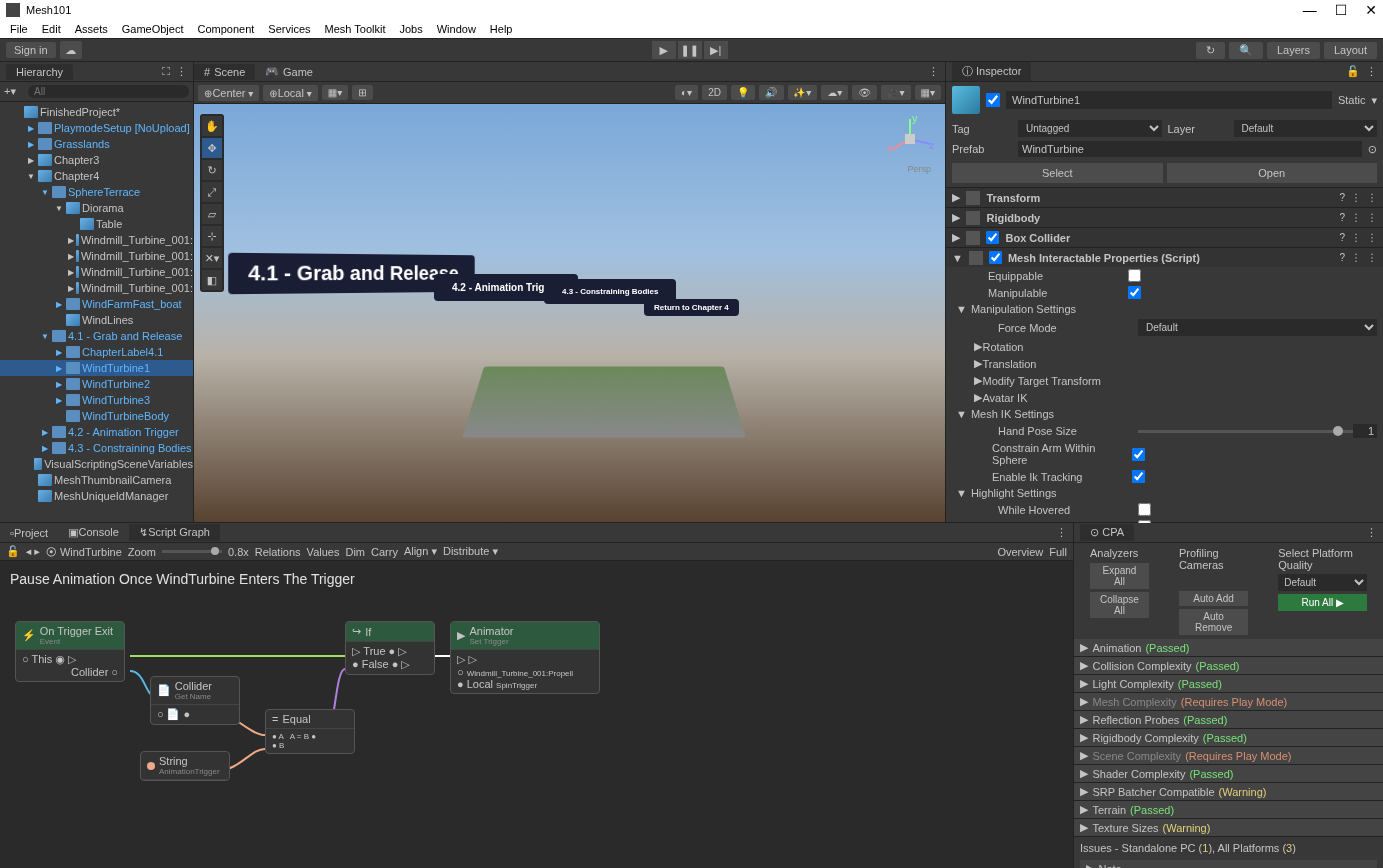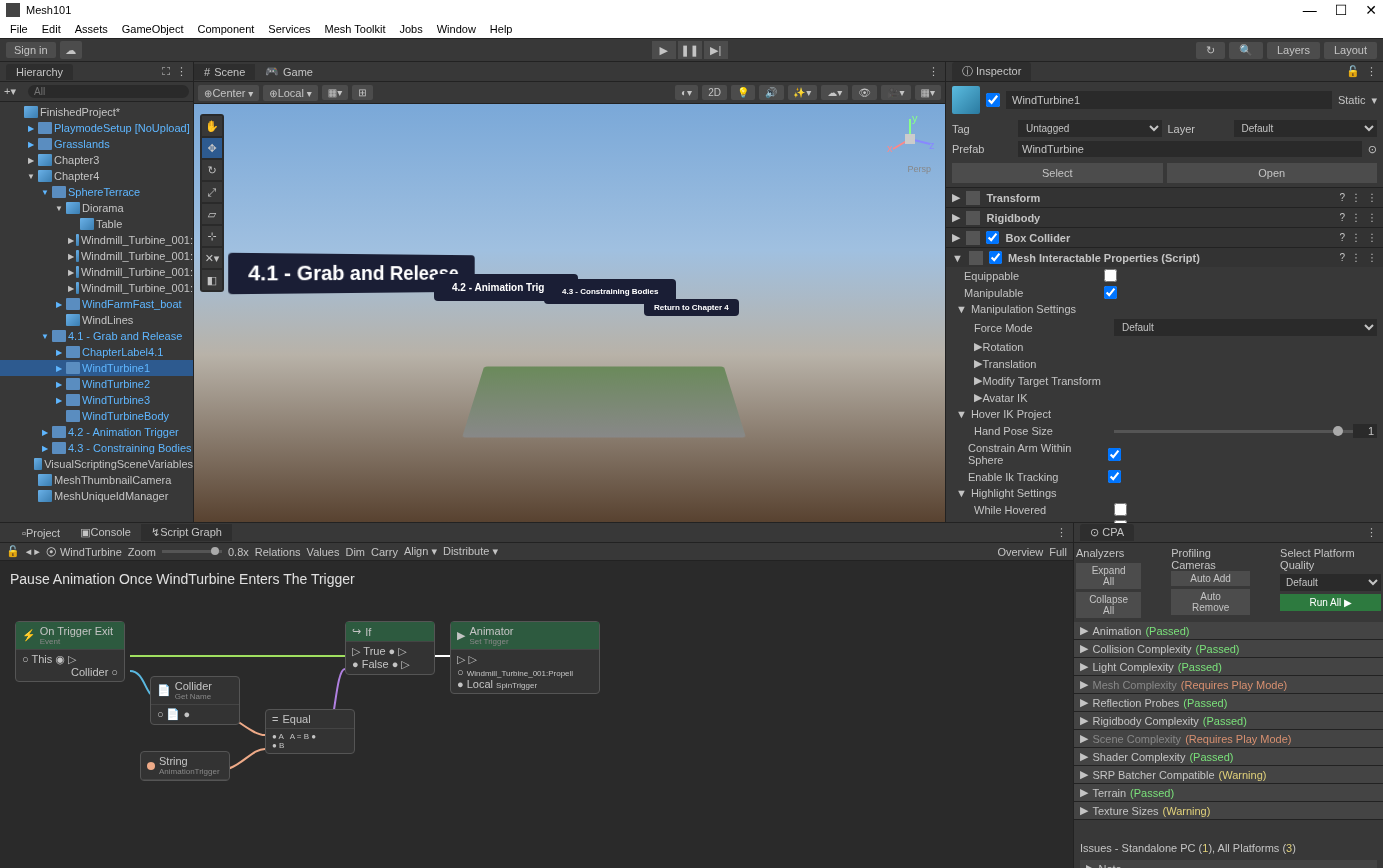--- a/index.html
+++ b/index.html
@@ -55,46 +55,46 @@
 .insp-label { width: 60px; }
 .insp-drop { flex: 1; background: #2a2a2a; border: none; padding: 2px 4px; color: #c4c4c4; font-size: 10px; }
 .insp-btn-row { display: flex; gap: 4px; padding: 4px 6px; }
 .insp-btn { flex: 1; background: #4c4c4c; border: none; padding: 4px; color: #c4c4c4; cursor: pointer; }
 .component-header { background: #333; height: 20px; display: flex; align-items: center; padding: 0 6px; gap: 6px; border-top: 1px solid #222; }
 .comp-icon { width: 14px; height: 14px; background: #555; }
 .comp-title { flex: 1; font-weight: bold; font-size: 11px; }
 .comp-btns { display: flex; gap: 6px; }
 .comp-btns span { font-size: 10px; cursor: pointer; }
 .insp-prop { display: flex; align-items: center; padding: 2px 6px 2px 18px; font-size: 10px; }
-.insp-prop-label { flex: 0 0 140px; }
+.insp-prop-label { flex: 0 0 140px; margin-left: 24px; }
 .insp-section { padding: 2px 6px 2px 10px; font-size: 10px; display: flex; align-items: center; gap: 4px; }
 .mesh-panel { background: #2b2a45; flex: 1; display: flex; flex-direction: column; padding: 4px; }
 .mesh-title { font-size: 28px; text-align: center; margin: 8px 0; font-style: italic; color: #fff; }
 .mesh-btn { width: 100%; background: #525078; border: none; padding: 6px; color: #fff; margin-top: 6px; cursor: pointer; }
 .mesh-tab-row { display: flex; margin-top: 6px; }
 .mesh-tab-btn { flex: 1; background: #5a56d0; border: none; padding: 8px; color: #fff; cursor: pointer; font-size: 11px; }
 .mesh-tab-btn.primary { background: #4a46c0; font-weight: bold; }
 .mesh-form-label { font-size: 11px; color: #fff; font-weight: bold; margin: 10px 0 6px 4px; }
 .mesh-refresh { float: right; background: #3a385a; border: none; padding: 3px 8px; color: #ccc; cursor: pointer; font-size: 10px; }
 .mesh-input-row { display: flex; align-items: center; margin: 2px 0; gap: 6px; }
 .mesh-input-label { width: 90px; font-size: 10px; }
 .mesh-input { flex: 1; background: #1e1d30; border: none; padding: 3px; color: #c4c4c4; font-size: 10px; }
 .bottom-layout { display: flex; height: 358px; border-top: 1px solid #222; }
 .script-graph { flex: 1; background: #383838; display: flex; flex-direction: column; }
-.sg-tabs { height: 20px; display: flex; align-items: center; background: #383838; border-bottom: 1px solid #222; padding-left: 12px; }
+.sg-tabs { height: 20px; display: flex; align-items: center; background: #383838; border-bottom: 1px solid #222; }
 .sg-tab { padding: 2px 10px; }
 .sg-tab.active { background: #2e2e2e; }
 .sg-toolbar { height: 18px; display: flex; align-items: center; padding: 0 6px; gap: 6px; font-size: 10px; border-bottom: 1px solid #222; }
 .sg-canvas { flex: 1; background: #2a2a2a; position: relative; }
 .sg-title { position: absolute; left: 10px; top: 10px; font-size: 14px; color: #e0e0e0; }
 .node { position: absolute; background: #333; border-radius: 4px; border: 1px solid #555; min-width: 90px; }
 .node-header { padding: 3px 6px; font-size: 9px; display: flex; align-items: center; gap: 4px; border-bottom: 1px solid #444; }
 .node-body { padding: 3px 6px; font-size: 9px; }
 .cpa { width: 310px; background: #383838; border-left: 1px solid #222; display: flex; flex-direction: column; }
-.cpa-header-row { display: flex; padding: 4px 2px; font-size: 10px; gap: 30px; }
+.cpa-header-row { display: flex; padding: 4px 16px; font-size: 10px; gap: 30px; }
 .cpa-btns { display: flex; flex-direction: column; gap: 3px; }
 .cpa-btns button { background: #4c4c4c; border: none; padding: 2px 10px; color: #c4c4c4; font-size: 10px; cursor: pointer; }
 .cpa-right { margin-left: auto; display: flex; flex-direction: column; gap: 3px; }
 .cpa-run { background: #2d7a3f !important; color: #fff !important; }
 .cpa-list { flex: 1; overflow: auto; }
 .cpa-item { height: 18px; display: flex; align-items: center; padding: 0 6px; border-bottom: 1px solid #222; background: #444; font-size: 10px; gap: 4px; }
 .cpa-pass { color: #7ae07a; }
 .cpa-warn { color: #e0d07a; }
 .cpa-req { color: #d89070; }
 .cpa-issues { padding: 4px 6px; font-size: 10px; }
@@ -442,21 +442,21 @@
     <div class="insp-prop" style="padding-left:28px">
         <span>▶</span>
         <span>Modify Target Transform</span>
       </div>
     <div class="insp-prop" style="padding-left:28px">
         <span>▶</span>
         <span>Avatar IK</span>
       </div>
     <div class="insp-section">
         <span>▼</span>
-        <span>Hover IK Project</span>
+        <span>Mesh IK Settings</span>
       </div>
     <div class="insp-prop" style="padding-left:28px">
         <span class="insp-prop-label">Hand Pose Size</span>
         <div style="flex:1;height:3px;background:#555;position:relative">
           <div style="position:absolute;right:10px;top:-4px;width:10px;height:10px;border-radius:50%;background:#aaa"></div>
         </div>
         <span style="width:24px;text-align:right;background:#2a2a2a;padding:1px 3px">1</span>
       </div>
     <div class="insp-prop" style="padding-left:22px">
         <span class="insp-prop-label">Constrain Arm Within Sphere</span>
@@ -640,21 +640,21 @@
     <div class="cpa-header-row">
       <div>
         <div>Analyzers</div>
         <div class="cpa-btns" style="margin-top:4px">
           <button>Expand All</button>
           <button>Collapse All</button>
         </div>
       </div>
       <div>
         <div>Profiling Cameras</div>
-        <div class="cpa-btns" style="margin-top:0">
+        <div class="cpa-btns" style="margin-top:20px">
           <button>Auto Add</button>
           <button>Auto Remove</button>
         </div>
       </div>
       <div class="cpa-right">
         <div>Select Platform Quality</div>
         <select style="background:#2a2a2a;border:none;color:#c4c4c4;font-size:10px;padding:2px"><option>Default</option></select>
         <button class="cpa-run" style="border:none;padding:3px;font-size:10px">Run All ▶</button>
       </div>
     </div>

